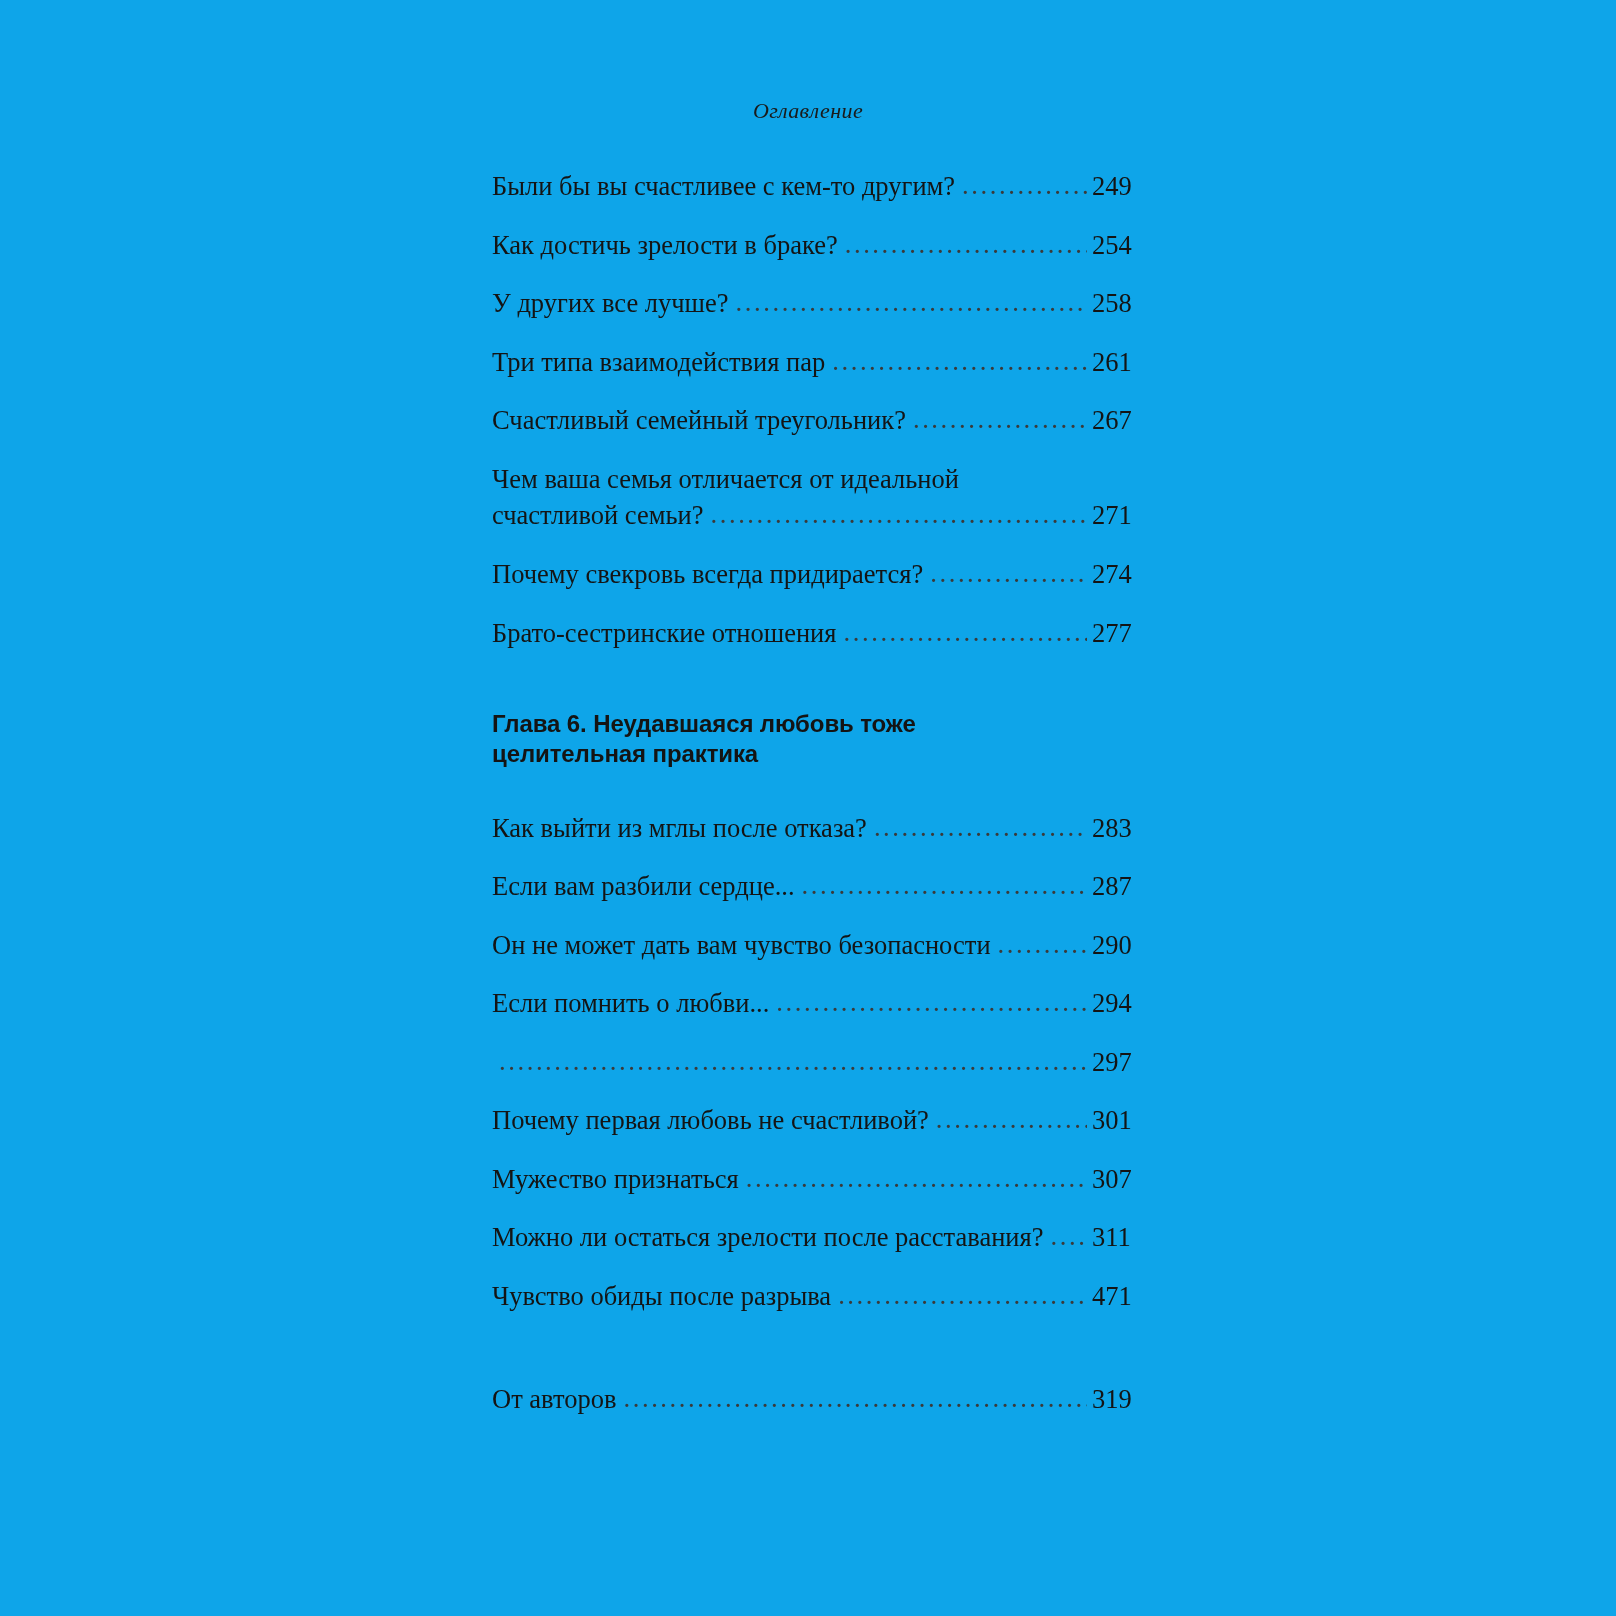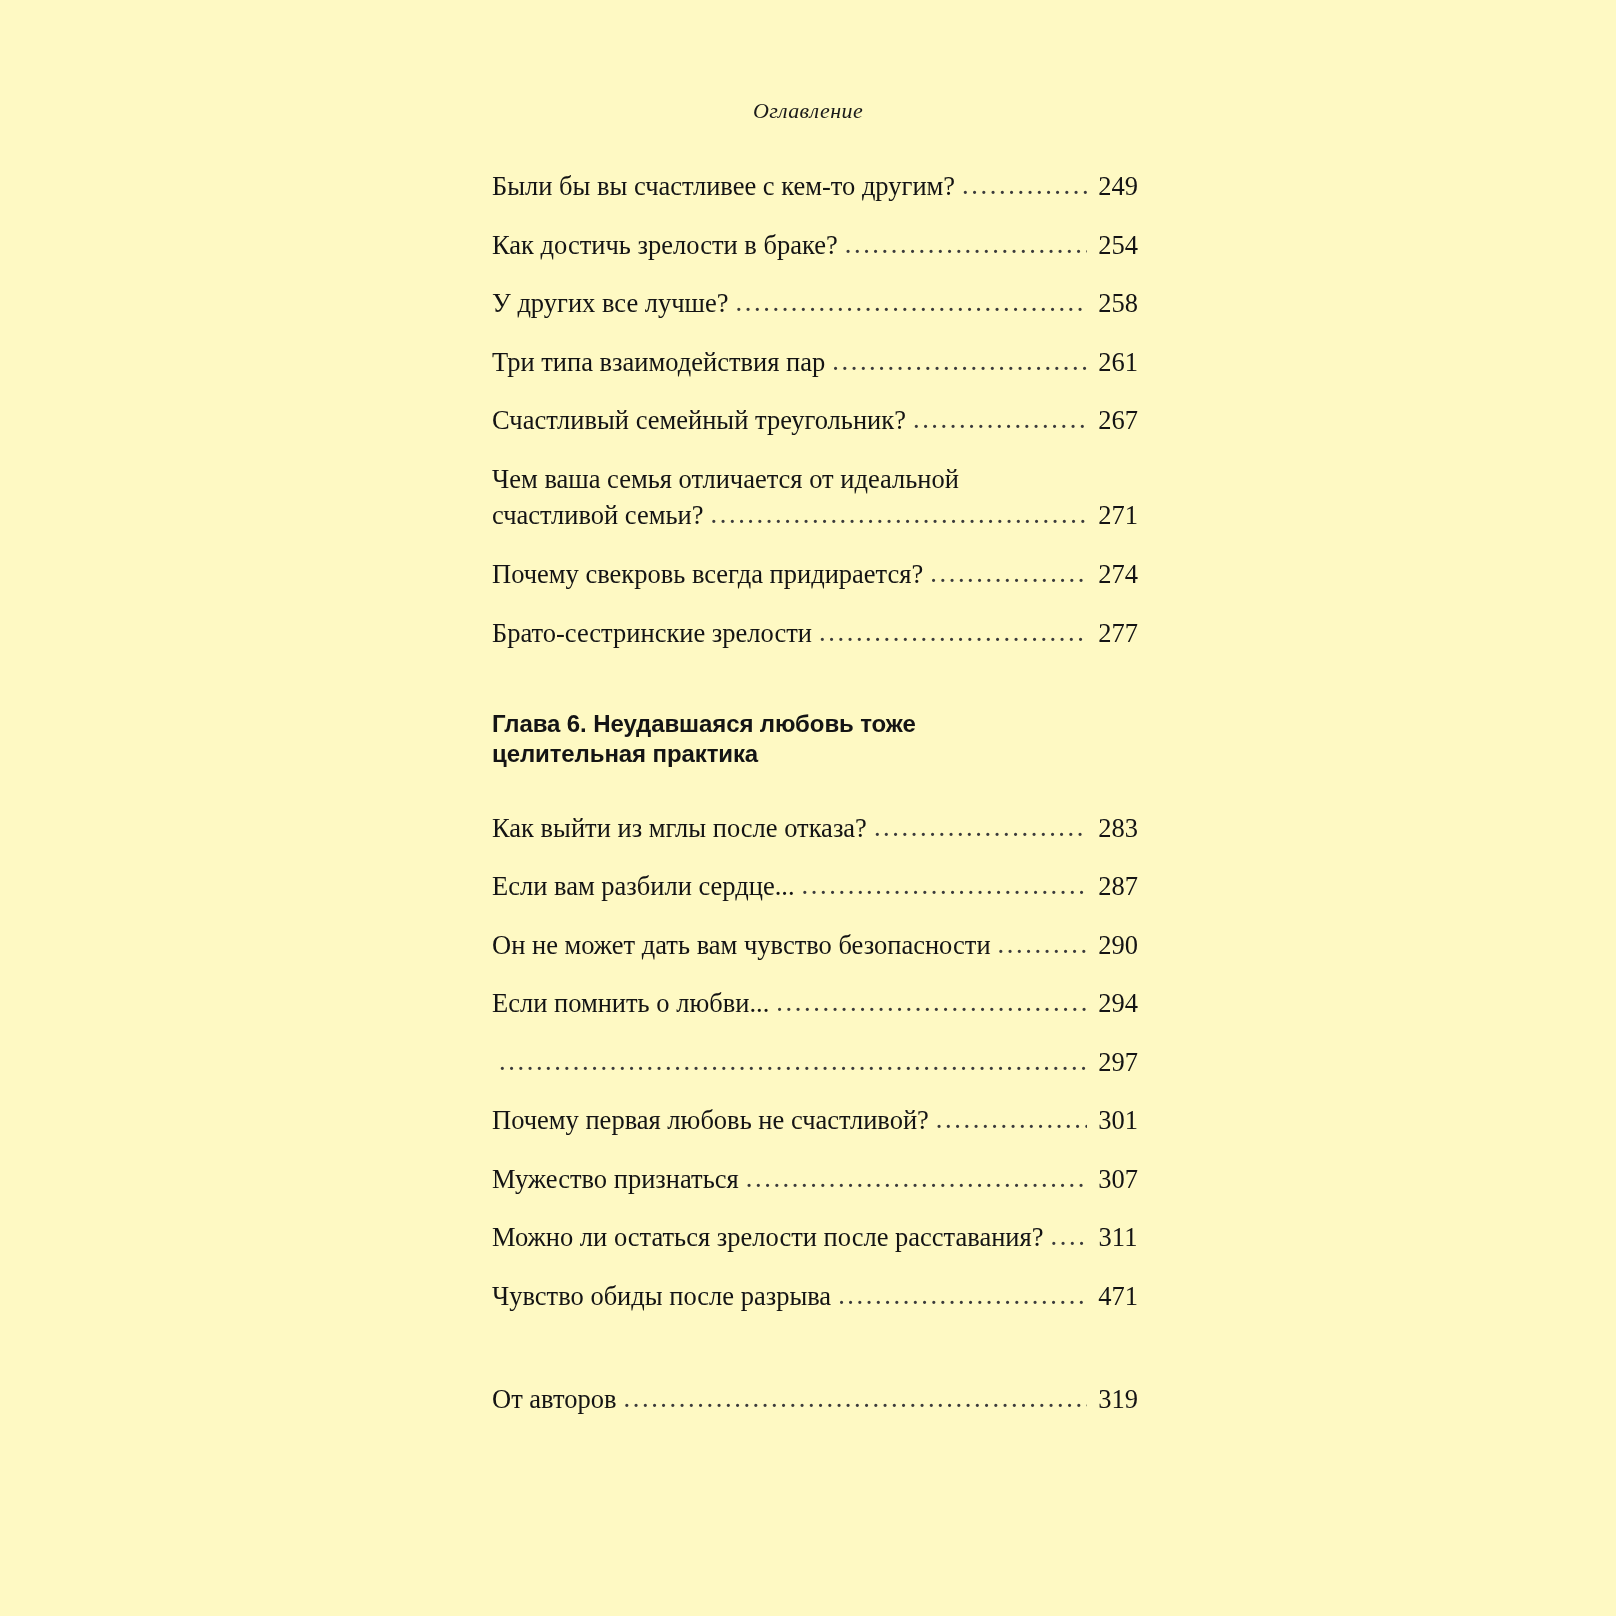--- a/index.html
+++ b/index.html
@@ -12,21 +12,21 @@
     height: 1616px;
     overflow: hidden;
     font-family: "Liberation Serif", "DejaVu Serif", serif;
     color: #161616;
     position: relative;
   }
 
   .page {
     position: absolute;
     inset: 0;
-    background: #fef9c3;
+    background: #0ea5e9;
   }
 
   
   .running-head {
     position: absolute;
     top: 98px;
     left: 0;
     width: 1616px;
     text-align: center;
     font-family: "Liberation Serif", "DejaVu Serif", serif;
@@ -88,21 +88,21 @@
     color: #3a3a3a;
     font-size: 26.5px;
     letter-spacing: 2.6px;
     margin: 0 5px 0 7px;
     position: relative;
     top: -1px;
   }
 
   .entry-page {
     flex: 0 0 auto;
-    text-align: center;
+    text-align: left;
     min-width: 52px;
     font-size: 26.5px;
     color: #141414;
     font-variant-numeric: lining-nums;
   }
 
   
   .chapter-heading {
     font-family: "Liberation Sans", "DejaVu Sans", sans-serif;
     font-weight: 600;
@@ -173,21 +173,21 @@
       </li>
       <li class="toc-entry">
         <span class="entry-row">
           <span class="entry-title">Почему свекровь всегда придирается?</span>
           <span class="leader">........................................................................................................................................................................................................</span>
           <span class="entry-page">274</span>
         </span>
       </li>
       <li class="toc-entry">
         <span class="entry-row">
-          <span class="entry-title">Брато-сестринские зрелости</span>
+          <span class="entry-title">Брато-сестринские отношения</span>
           <span class="leader">........................................................................................................................................................................................................</span>
           <span class="entry-page">277</span>
         </span>
       </li>
     </ul>
 
     <div class="block-gap-before-chapter"></div>
 
     <h2 class="chapter-heading">Глава 6. Неудавшаяся любовь тоже
 целительная практика</h2>

